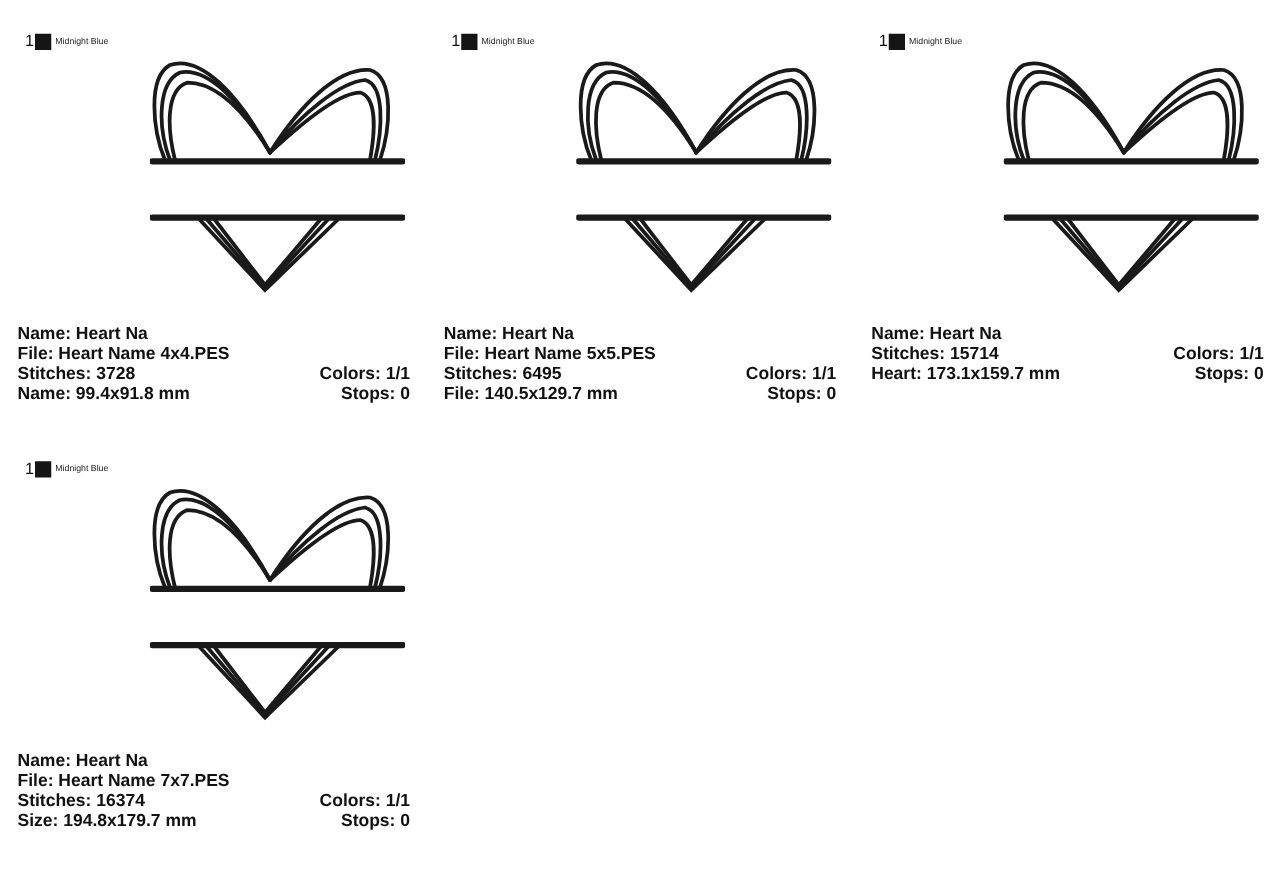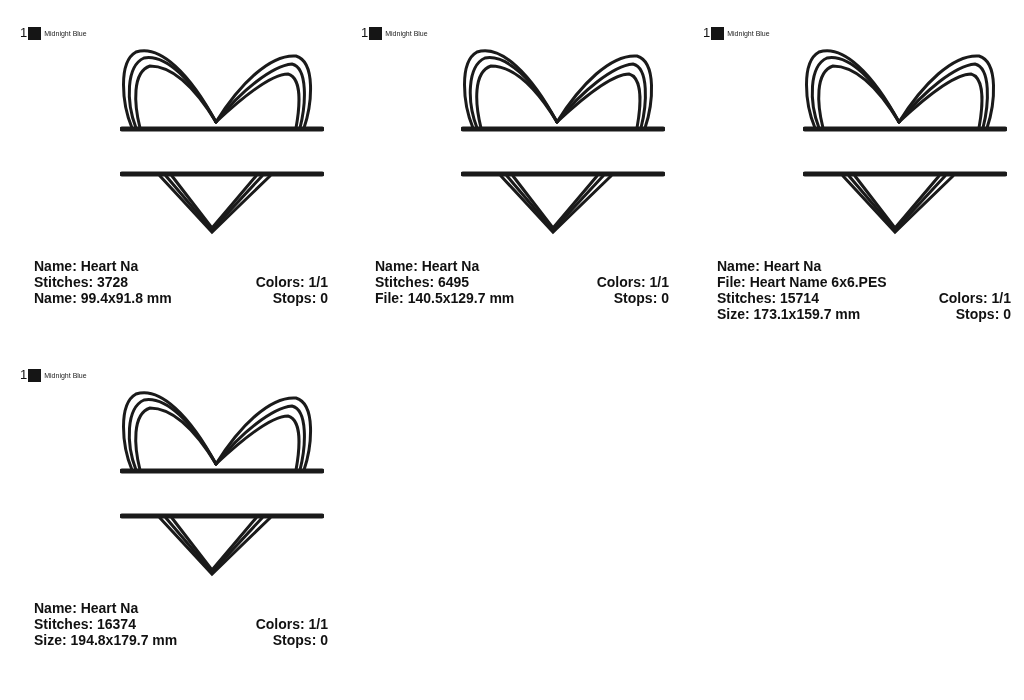--- a/index.html
+++ b/index.html
@@ -4,21 +4,21 @@
   <style>
     html, body { margin:0; padding:0; background:#ffffff; }
     body { width:1024px; height:700px; position:relative; overflow:hidden; font-family:"Liberation Sans", sans-serif; color:#111; }
     .card { position:absolute; width:330px; height:330px; }
     .legend { position:absolute; top:26px; left:20px; display:flex; align-items:center; }
     .legend .num { font-size:13px; color:#111; line-height:14px; }
     .legend .swatch { width:13px; height:13px; background:#151515; margin-left:1px; }
     .legend .cname { font-size:7px; color:#222; margin-left:3px; }
     .art { position:absolute; left:120px; top:44px; width:204px; height:192px; }
     .info { position:absolute; left:14px; top:258px; width:314px; font-weight:bold; font-size:14px; line-height:16px; }
-    .info .row { display:flex; justify-content:space-between; white-space:nowrap;margin-left:20px; }
+    .info .row { display:flex; justify-content:space-between; white-space:nowrap; }
   </style>
 </head>
 <body>
 
 <svg width="0" height="0" style="position:absolute">
   <defs>
     <g id="heart-art" fill="none" stroke="#1a1a1a" stroke-linecap="round">
 
       <path d="M96 78 C70 30, 40 0, 16 8 C-2 18, 2 60, 12 84" stroke-width="3"></path>
       <path d="M96 78 C72 36, 46 10, 24 14 C6 22, 6 58, 16 84" stroke-width="3"></path>
@@ -44,20 +44,23 @@
     <span class="cname">Midnight Blue</span>
   </div>
   <svg class="art" viewBox="0 0 204 192">
       <use href="#heart-art"></use>
     </svg>
   <div class="info">
     <div class="row">
         <span>Name: Heart Na</span>
       </div>
     <div class="row">
+        <span>File: Heart Name 4x4.PES</span>
+      </div>
+    <div class="row">
         <span>Stitches: 3728</span>
         <span>Colors: 1/1</span>
       </div>
     <div class="row">
         <span>Name: 99.4x91.8 mm</span>
         <span>Stops: 0</span>
       </div>
   </div>
 </div>
 
@@ -66,20 +69,23 @@
     <span class="num">1</span>
     <span class="swatch"></span>
     <span class="cname">Midnight Blue</span>
   </div>
   <svg class="art" viewBox="0 0 204 192">
       <use href="#heart-art"></use>
     </svg>
   <div class="info">
     <div class="row">
         <span>Name: Heart Na</span>
+      </div>
+    <div class="row">
+        <span>File: Heart Name 5x5.PES</span>
       </div>
     <div class="row">
         <span>Stitches: 6495</span>
         <span>Colors: 1/1</span>
       </div>
     <div class="row">
         <span>File: 140.5x129.7 mm</span>
         <span>Stops: 0</span>
       </div>
   </div>
@@ -92,47 +98,47 @@
     <span class="cname">Midnight Blue</span>
   </div>
   <svg class="art" viewBox="0 0 204 192">
       <use href="#heart-art"></use>
     </svg>
   <div class="info">
     <div class="row">
         <span>Name: Heart Na</span>
       </div>
     <div class="row">
-        <span>File: Heart Name 6x6.PES</span>
-      </div>
-    <div class="row">
         <span>Stitches: 15714</span>
         <span>Colors: 1/1</span>
       </div>
     <div class="row">
-        <span>Size: 173.1x159.7 mm</span>
+        <span>Heart: 173.1x159.7 mm</span>
         <span>Stops: 0</span>
       </div>
   </div>
 </div>
 
 <div class="card" style="left:0; top:342px;">
   <div class="legend">
     <span class="num">1</span>
     <span class="swatch"></span>
     <span class="cname">Midnight Blue</span>
   </div>
   <svg class="art" viewBox="0 0 204 192">
       <use href="#heart-art"></use>
     </svg>
   <div class="info">
     <div class="row">
         <span>Name: Heart Na</span>
       </div>
     <div class="row">
+        <span>File: Heart Name 7x7.PES</span>
+      </div>
+    <div class="row">
         <span>Stitches: 16374</span>
         <span>Colors: 1/1</span>
       </div>
     <div class="row">
         <span>Size: 194.8x179.7 mm</span>
         <span>Stops: 0</span>
       </div>
   </div>
 </div>
 

